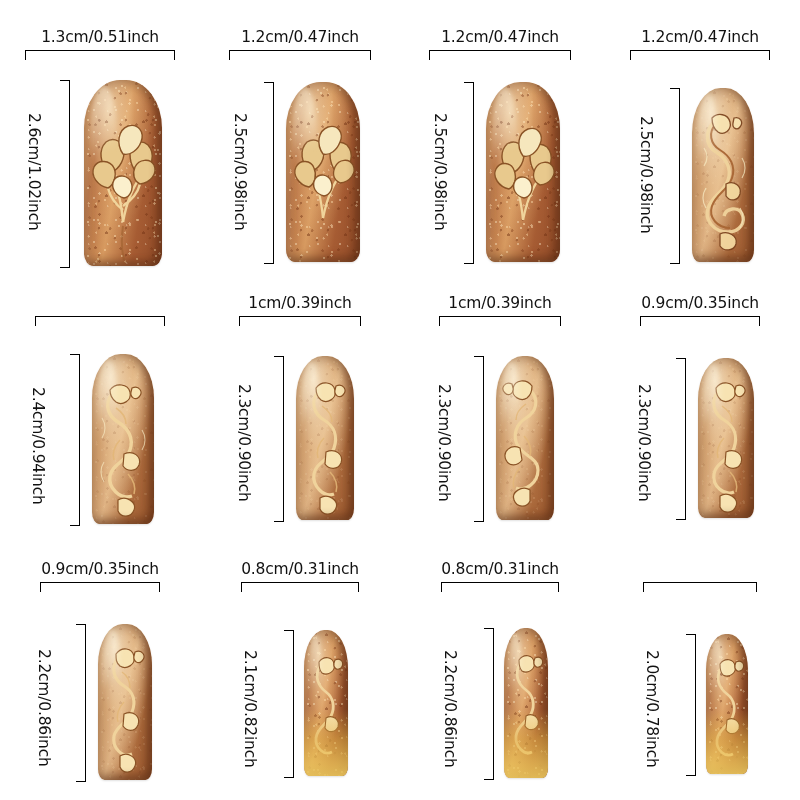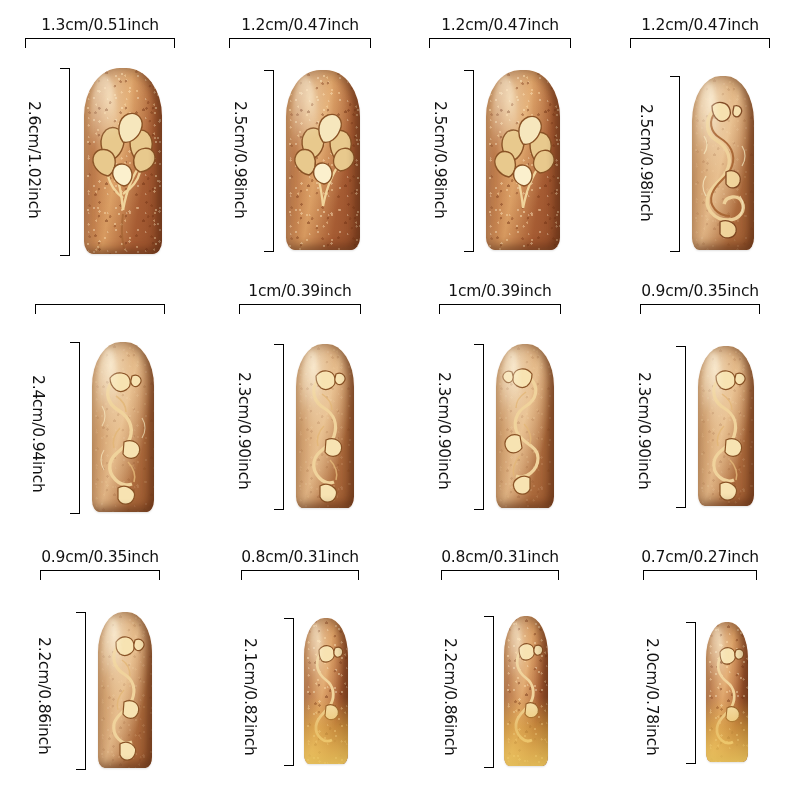--- a/index.html
+++ b/index.html
@@ -21,21 +21,21 @@
     background: #ffffff;
   }
   .row {
     position: absolute;
     left: 0;
     width: 800px;
     height: 266px;
   }
   .cell {
     position: absolute;
-    top: 0;
+    top: 12px;
     width: 200px;
     height: 266px;
     text-decoration: underline;
   }
   
   .w-label {
     position: absolute;
     top: 16px;
     left: 0;
     width: 200px;
@@ -456,21 +456,20 @@
             <path d="M31 30 C37 27 41 33 37 38 C33 41 29 38 30 33 Z"></path>
             <path d="M22 88 C29 84 36 90 34 97 C31 103 24 103 21 98 Z"></path>
           </g>
         </svg>
         <div class="gloss"></div>
         <div class="edge"></div>
       </div>
     </div>
 
     <div class="cell" style="left:600px;">
-      <div class="w-label">0.7cm/0.27inch</div>
       <div class="w-bracket" style="width:112px;"></div>
       <div class="h-label" style="left:44px; top:88px; height:154px;">2.0cm/0.78inch</div>
       <div class="h-bracket" style="left:86px; top:90px; height:140px;"></div>
       <div class="nail tipgold" style="left:106px; top:90px; width:42px; height:140px;">
         <div class="speck"></div>
         <svg viewBox="0 0 42 140" preserveAspectRatio="none">
           <g fill="none" stroke="#f0d39c" stroke-width="2.7">
             <path d="M15 34 C9 44 13 54 21 60 C29 66 30 76 26 84 C22 92 12 96 11 106 C10 116 19 124 27 120"></path>
           </g>
           <g fill="#f7e3b2" stroke="#8a5326" stroke-width="1.1">

